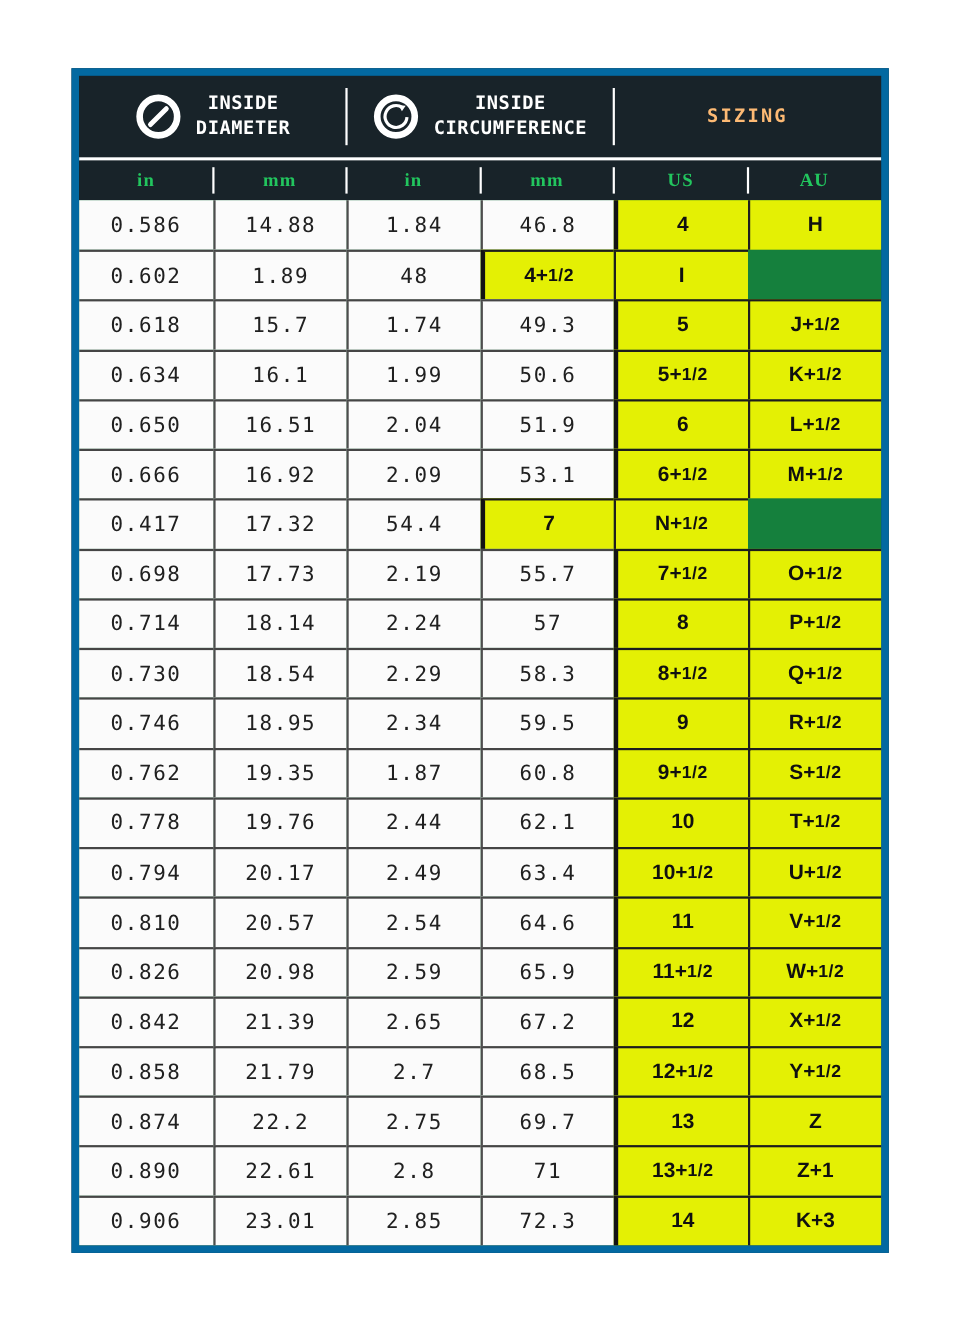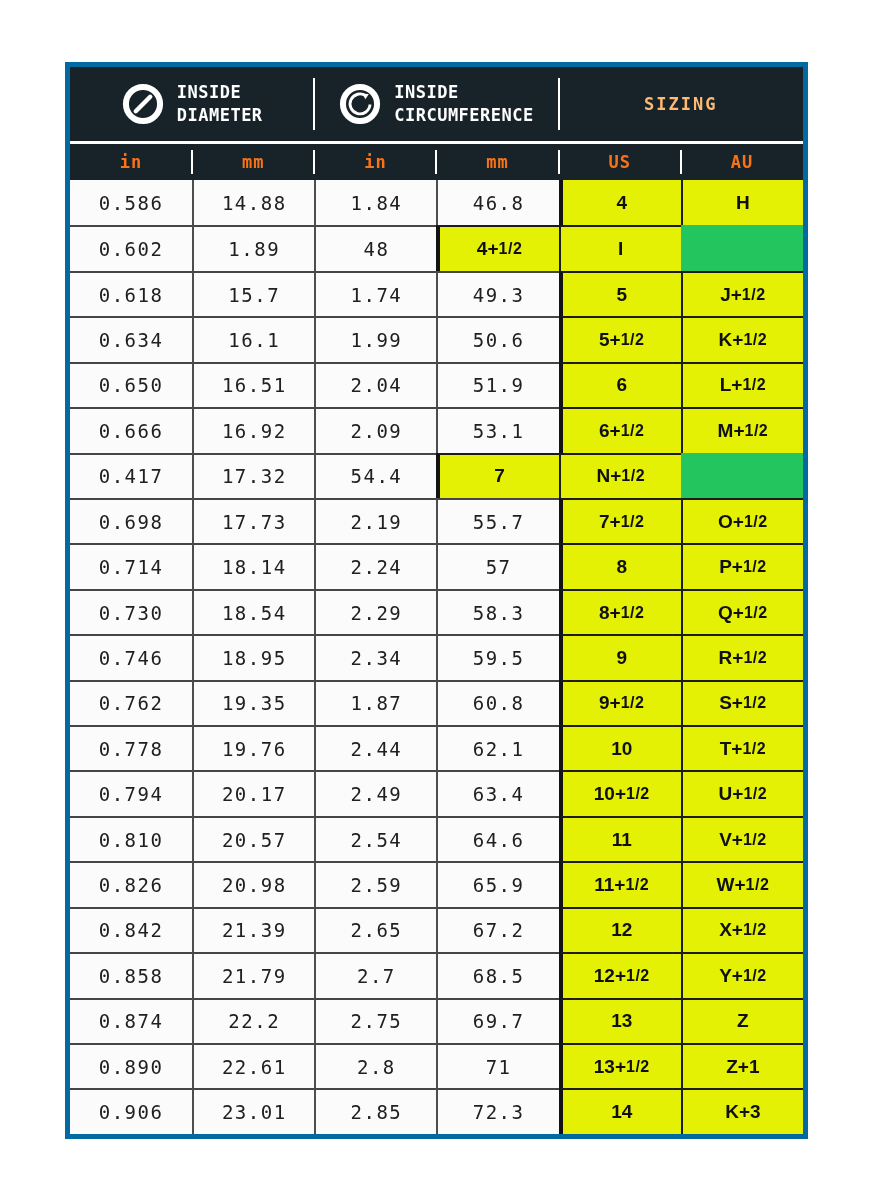--- a/index.html
+++ b/index.html
@@ -12,24 +12,25 @@
     height: 1200px;
     background: #ffffff;
   }
 
   .ring-table {
     position: absolute;
     left: 65px;
     top: 62px;
     width: 743px;
     height: 1077px;
-    border: 5px solid #0369a1;
+    border: 7px solid #0369a1;
     background: #182329;
     display: flex;
     flex-direction: column;
+    text-align: center;
   }
 
   
   .hdr-icon-row {
     height: 74px;
     background: var(--header-bg, #182329);
     display: flex;
     align-items: stretch;
   }
   .hgroup {
@@ -73,42 +74,43 @@
     height: 36px;
     background: var(--header-bg, #182329);
     display: grid;
     grid-template-columns: repeat(6, 1fr);
   }
   .sh {
     position: relative;
     display: flex;
     align-items: center;
     justify-content: center;
-    color: #f97316;
+    color: #22c55e;
     font-weight: bold;
     font-size: 17px;
     letter-spacing: 1px;
+    font-family: Liberation Serif, serif;
   }
   .sh + .sh::before {
     content: "";
     position: absolute;
     left: -1px;
     top: 50%;
     transform: translateY(-50%);
     width: 2px;
     height: 24px;
     background: #ffffff;
   }
 
   
   .tbody {
     flex: 1 1 auto;
     display: flex;
     flex-direction: column;
-    background: #22c55e;
+    background: #15803d;
   }
   .trow {
     flex: 1 1 0;
     display: grid;
     grid-template-columns: repeat(6, 1fr);
   }
   .tcell {
     display: flex;
     align-items: center;
     justify-content: center;

